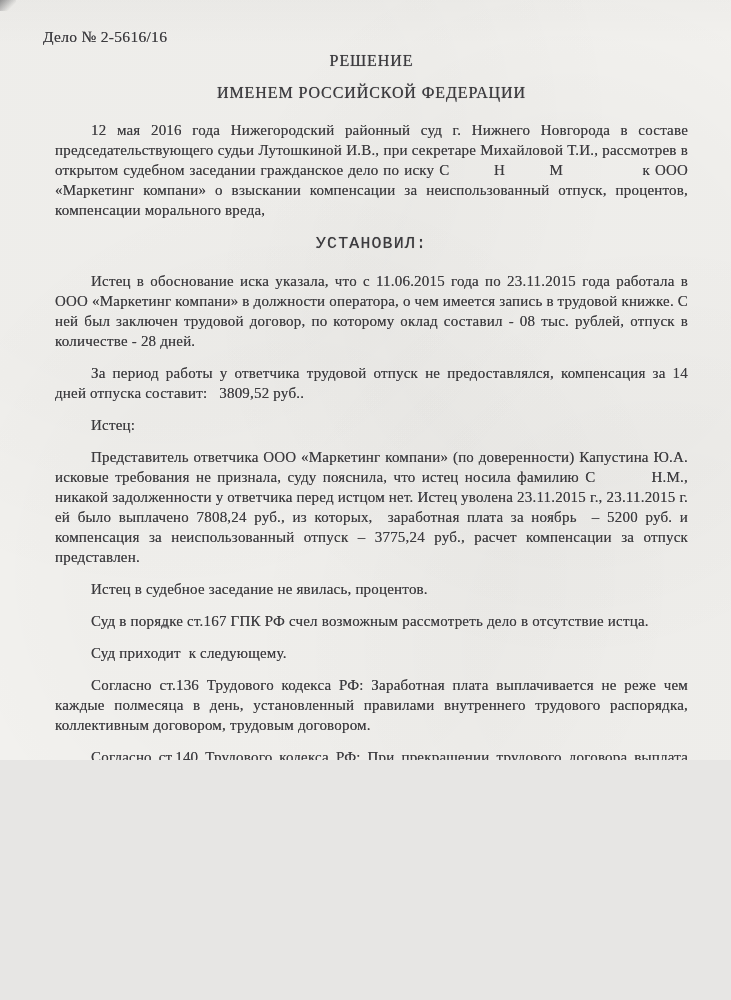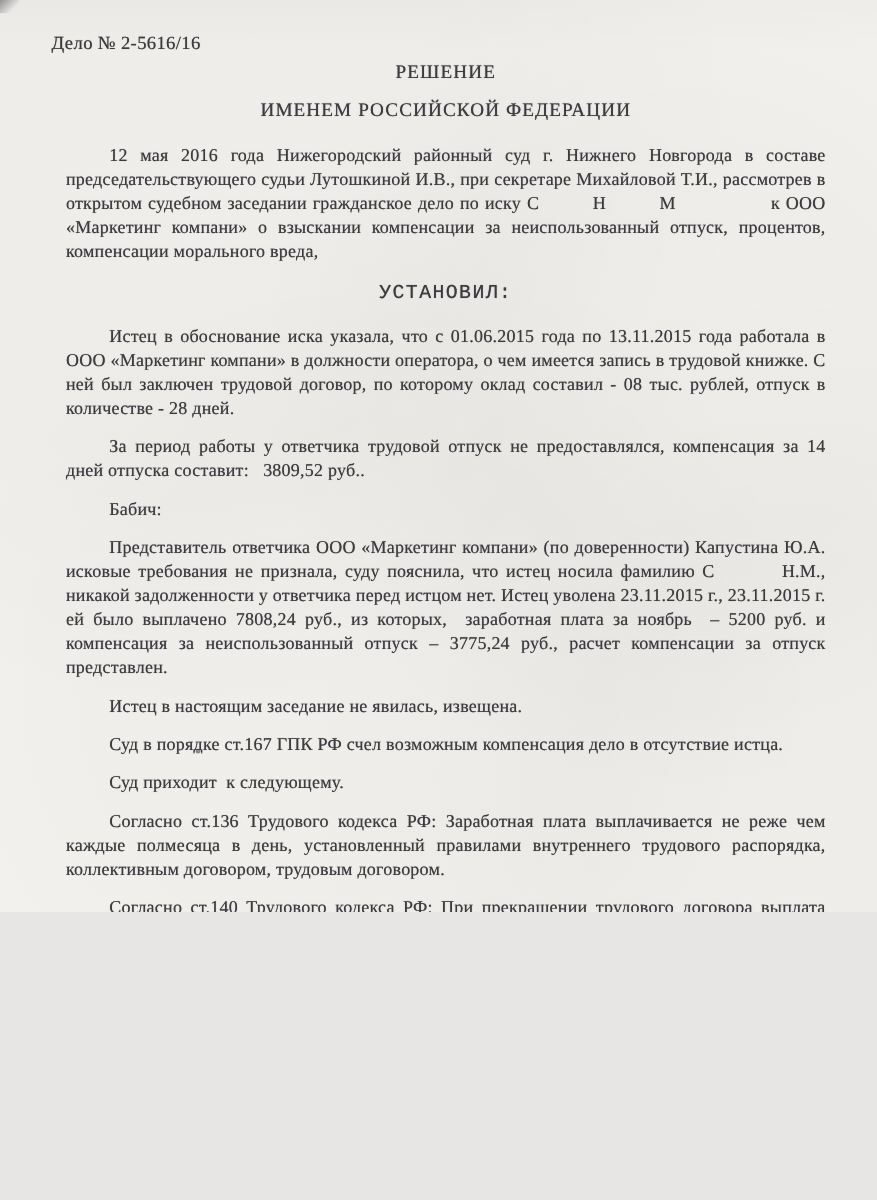--- a/index.html
+++ b/index.html
@@ -54,26 +54,26 @@
 
   <div class="content">
     <div class="case-number">Дело № 2-5616/16</div>
     <div class="doc-title">РЕШЕНИЕ</div>
     <div class="doc-title second">ИМЕНЕМ РОССИЙСКОЙ ФЕДЕРАЦИИ</div>
 
     <p class="para intro">12 мая 2016 года Нижегородский районный суд г. Нижнего Новгорода в составе председательствующего судьи Лутошкиной И.В., при секретаре Михайловой Т.И., рассмотрев в открытом судебном заседании гражданское дело по иску С&nbsp;&nbsp;&nbsp;&nbsp;&nbsp;&nbsp;&nbsp;&nbsp;&nbsp;Н&nbsp;&nbsp;&nbsp;&nbsp;&nbsp;&nbsp;&nbsp;&nbsp;&nbsp;М&nbsp;&nbsp;&nbsp;&nbsp;&nbsp;&nbsp;&nbsp;&nbsp;&nbsp;&nbsp;&nbsp;&nbsp;&nbsp;&nbsp;&nbsp;&nbsp;к ООО «Маркетинг компани» о взыскании компенсации за неиспользованный отпуск, процентов, компенсации морального вреда,</p>
 
     <div class="heading">УСТАНОВИЛ:</div>
 
-    <p class="para">Истец в обоснование иска указала, что с 01.06.2015 года по 13.11.2015 года работала в ООО «Маркетинг компани» в должности оператора, о чем имеется запись в трудовой книжке. С ней был заключен трудовой договор, по которому оклад составил - 08 тыс. рублей, отпуск в количестве - 28 дней.</p>
+    <p class="para">Истец в обоснование иска указала, что с 11.06.2015 года по 23.11.2015 года работала в ООО «Маркетинг компани» в должности оператора, о чем имеется запись в трудовой книжке. С ней был заключен трудовой договор, по которому оклад составил - 08 тыс. рублей, отпуск в количестве - 28 дней.</p>
     <p class="para">За период работы у ответчика трудовой отпуск не предоставлялся, компенсация за 14 дней отпуска составит:&nbsp;&nbsp; 3809,52 руб..</p>
-    <p class="para">Бабич:</p>
+    <p class="para">Истец:</p>
     <p class="para">Представитель ответчика ООО «Маркетинг компани» (по доверенности) Капустина Ю.А. исковые требования не признала, суду пояснила, что истец носила фамилию С&nbsp;&nbsp;&nbsp;&nbsp;&nbsp;&nbsp;&nbsp;&nbsp; Н.М., никакой задолженности у ответчика перед истцом нет. Истец уволена 23.11.2015 г., 23.11.2015 г. ей было выплачено 7808,24 руб., из которых,&nbsp; заработная плата за ноябрь&nbsp; – 5200 руб. и компенсация за неиспользованный отпуск – 3775,24 руб., расчет компенсации за отпуск представлен.</p>
-    <p class="para">Истец в настоящим заседание не явилась, извещена.</p>
-    <p class="para">Суд в порядке ст.167 ГПК РФ счел возможным компенсация дело в отсутствие истца.</p>
+    <p class="para">Истец в судебное заседание не явилась, процентов.</p>
+    <p class="para">Суд в порядке ст.167 ГПК РФ счел возможным рассмотреть дело в отсутствие истца.</p>
     <p class="para">Суд приходит&nbsp; к следующему.</p>
     <p class="para">Согласно ст.136 Трудового кодекса РФ: Заработная плата выплачивается не реже чем каждые полмесяца в день, установленный правилами внутреннего трудового распорядка, коллективным договором, трудовым договором.</p>
     <p class="para">Согласно ст.140 Трудового кодекса РФ: При прекращении трудового договора выплата всех сумм, причитающихся работнику от работодателя, производится в день увольнения работника. Если работник в день увольнения не</p>
   </div>
 
   <div class="artifact-dot"></div>
 
   <div class="stamp">
     <div class="stamp-inner"></div>
     <div class="stamp-text">

